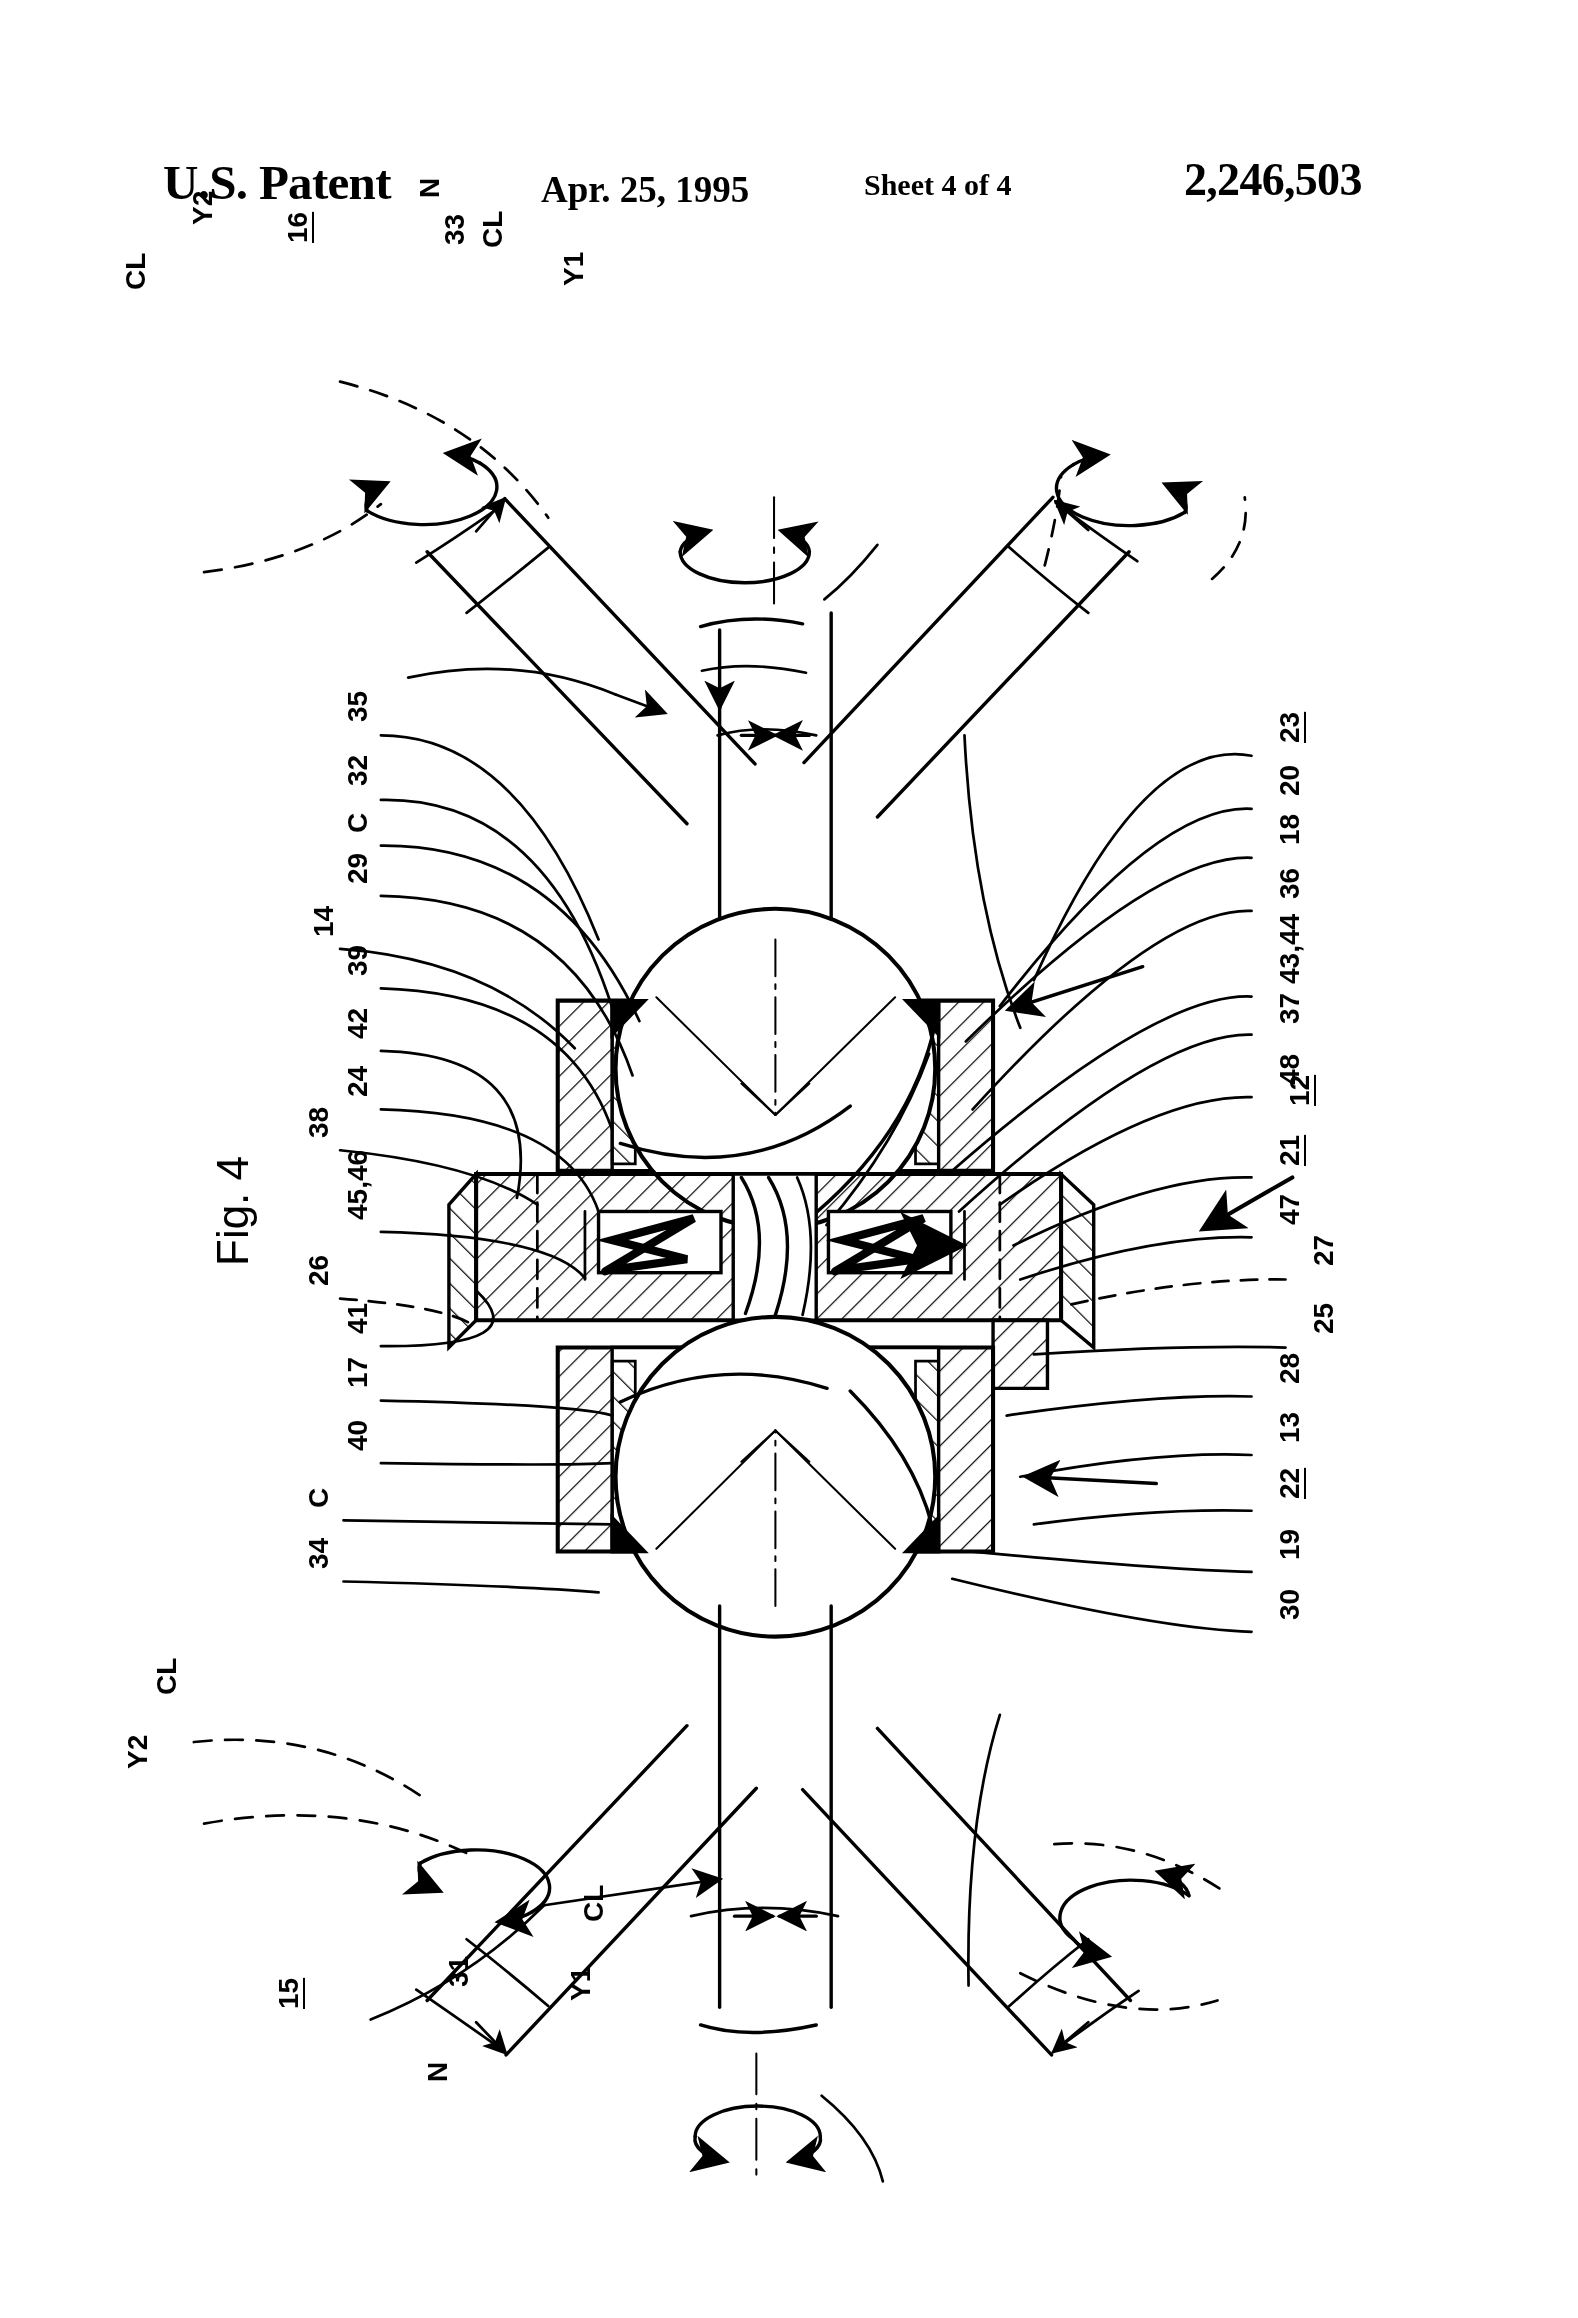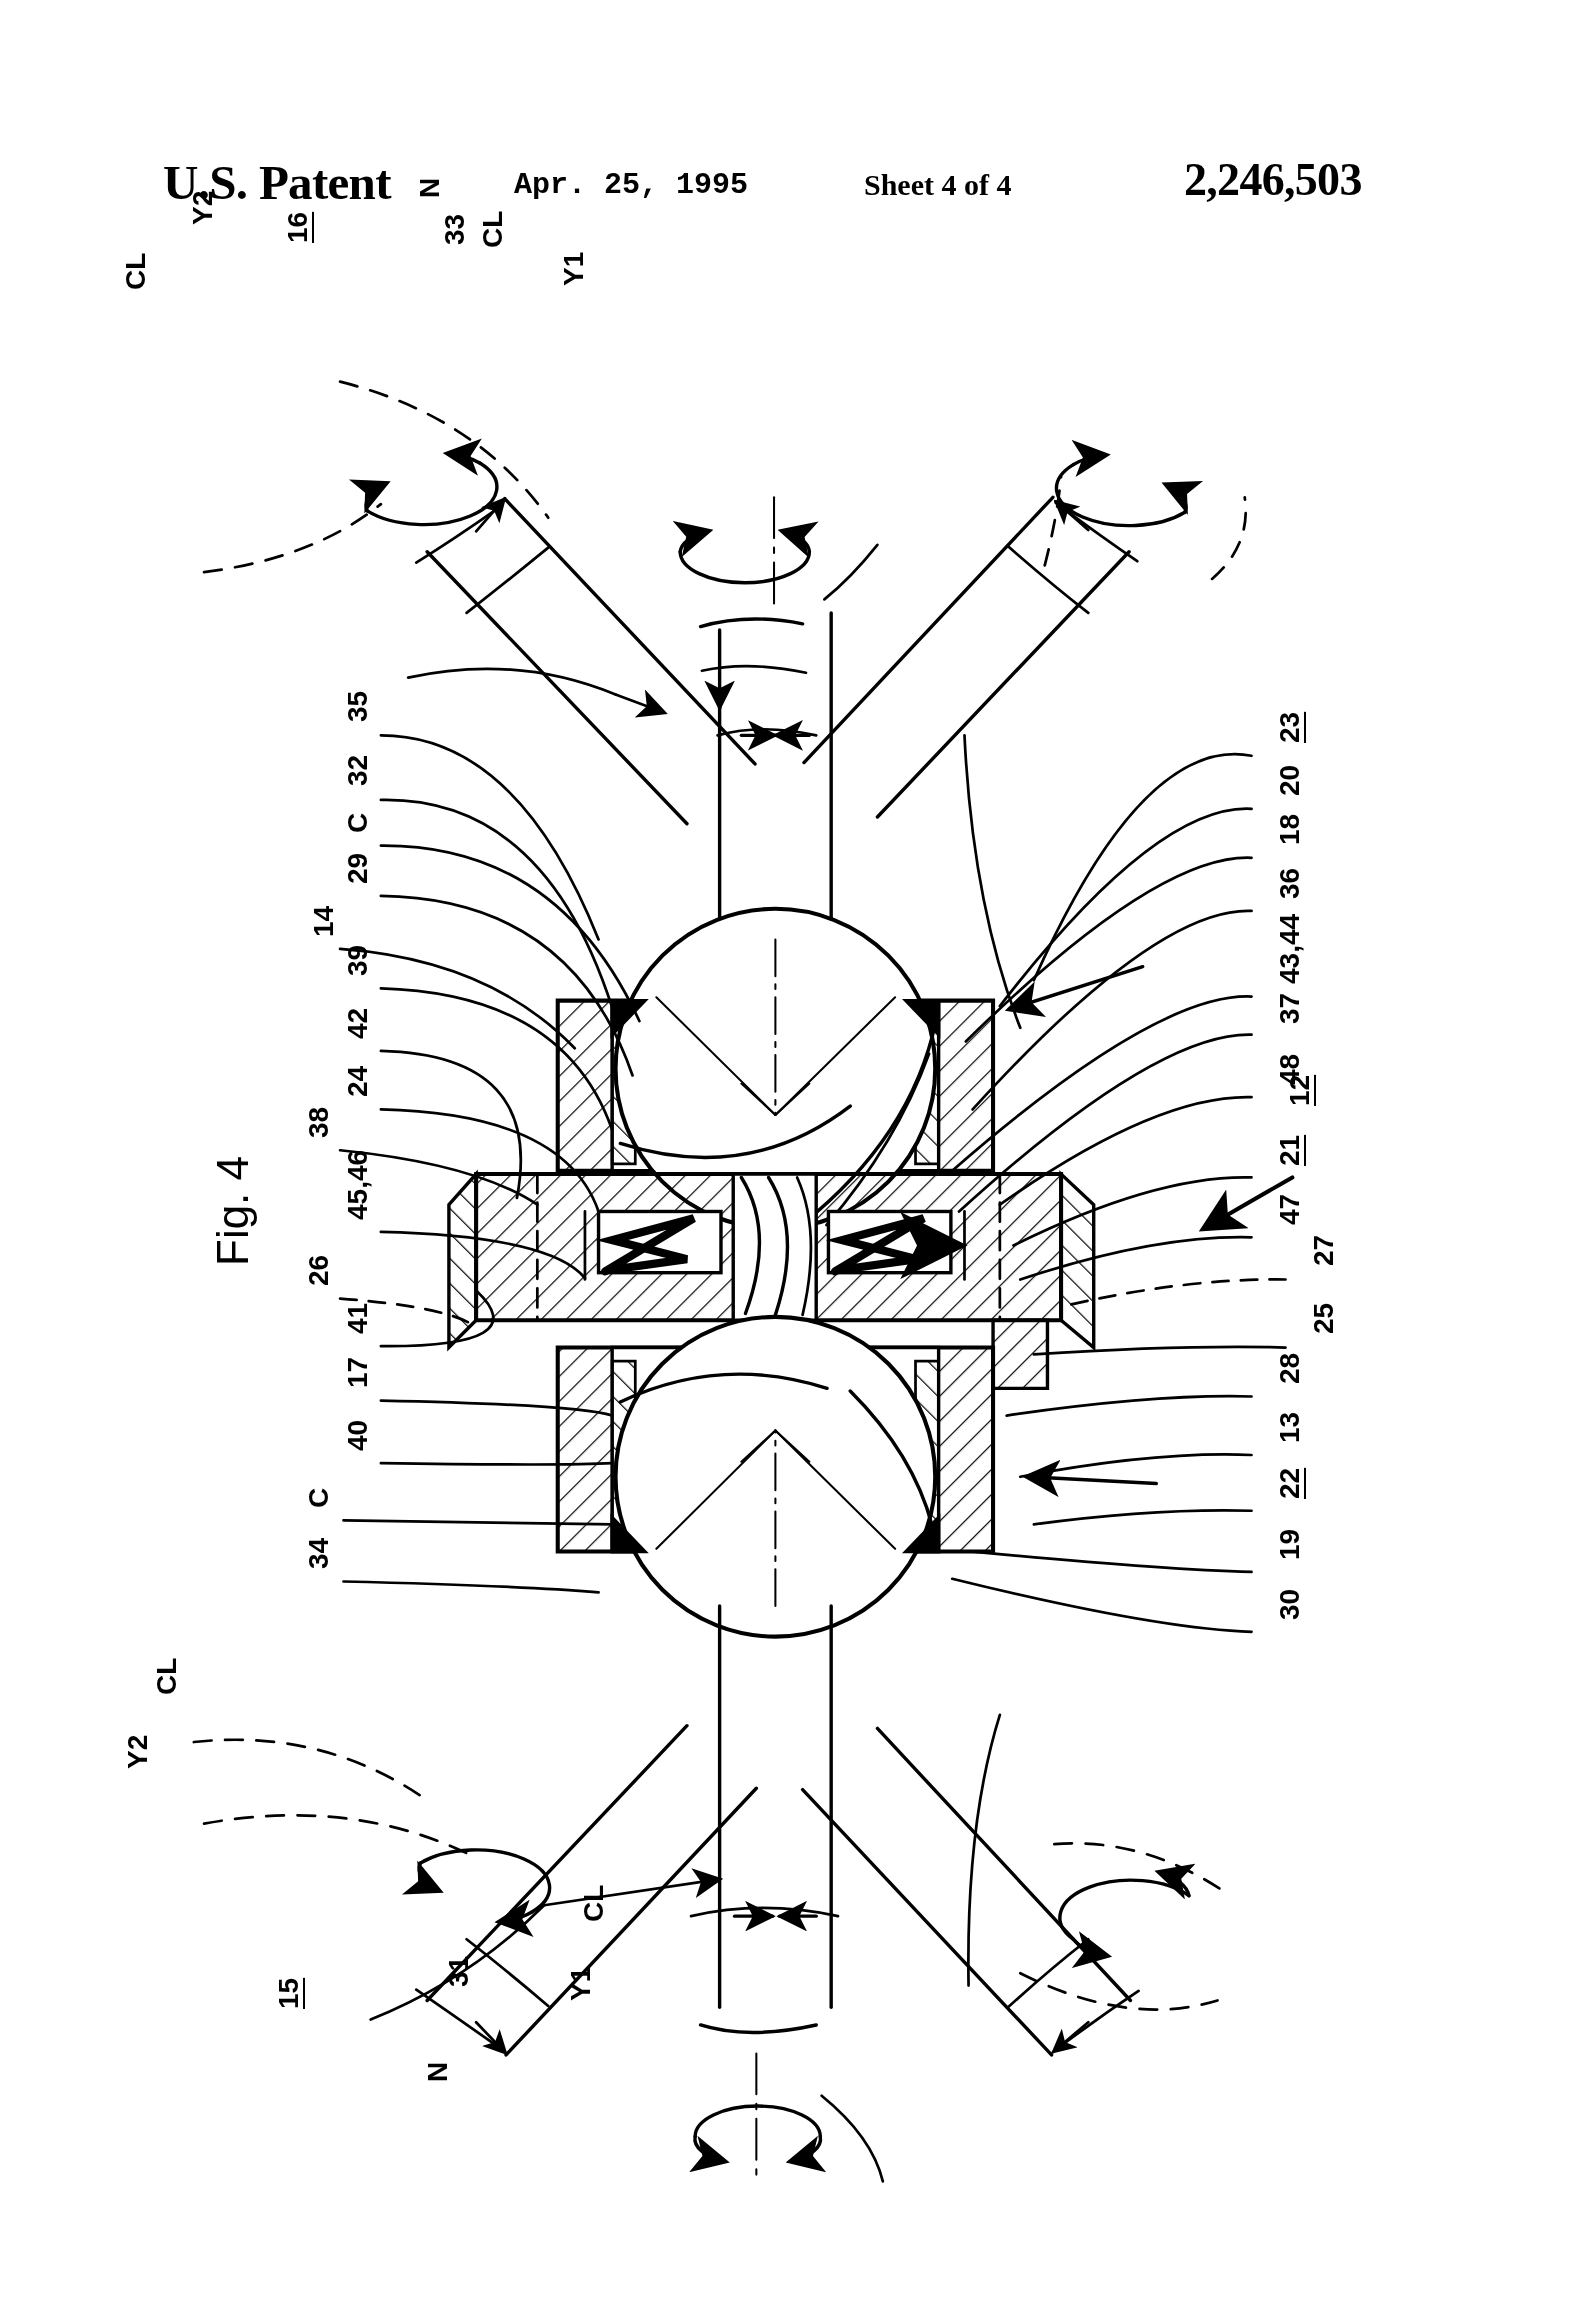--- a/index.html
+++ b/index.html
@@ -3,21 +3,21 @@
 <meta charset="utf-8">
 <style>
   html,body{margin:0;padding:0;background:#fff;}
   body{width:1578px;height:2319px;position:relative;
        font-family:"Liberation Serif",serif;color:#000;overflow:hidden;}
 
   
   #hdr{position:absolute;left:0;top:158px;width:1578px;height:61px;}
   #hdr .cell{position:absolute;white-space:nowrap;font-weight:bold;}
   #ptitle{left:163px;top:-4.1px;font-size:49px;letter-spacing:-0.7px;}
-  #pdate{left:514px;top:9.5px;font-size:30px;font-family:Liberation Mono, monospace;}
+  #pdate{left:541px;top:9.5px;font-size:37px;}
   #psheet{left:864px;top:9.5px;font-size:30px;}
   #pnum{left:1184px;top:-5.4px;font-size:46px;letter-spacing:-0.7px;}
 
   
   #fig{position:absolute;left:0;top:259px;width:1578px;height:2041px;}
   #figsvg{position:absolute;left:0;top:0;width:1578px;height:2041px;}
 
   
   .lab{position:absolute;white-space:nowrap;font-family:"Liberation Sans",sans-serif;
        font-weight:bold;font-size:28px;line-height:1;

